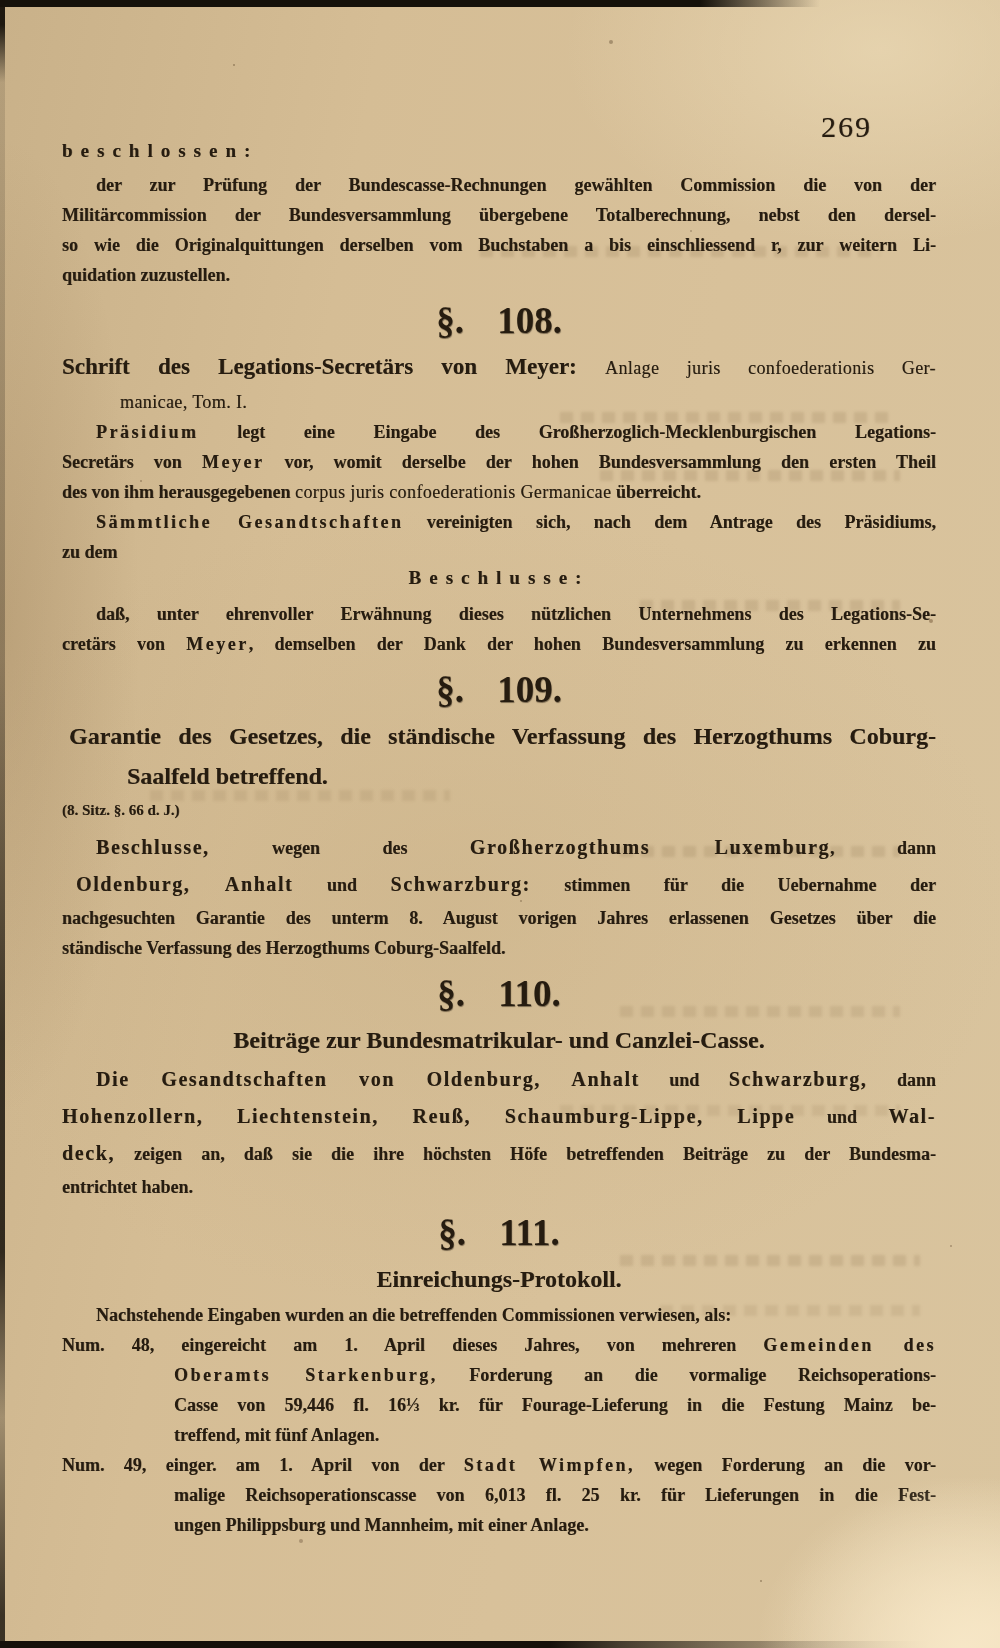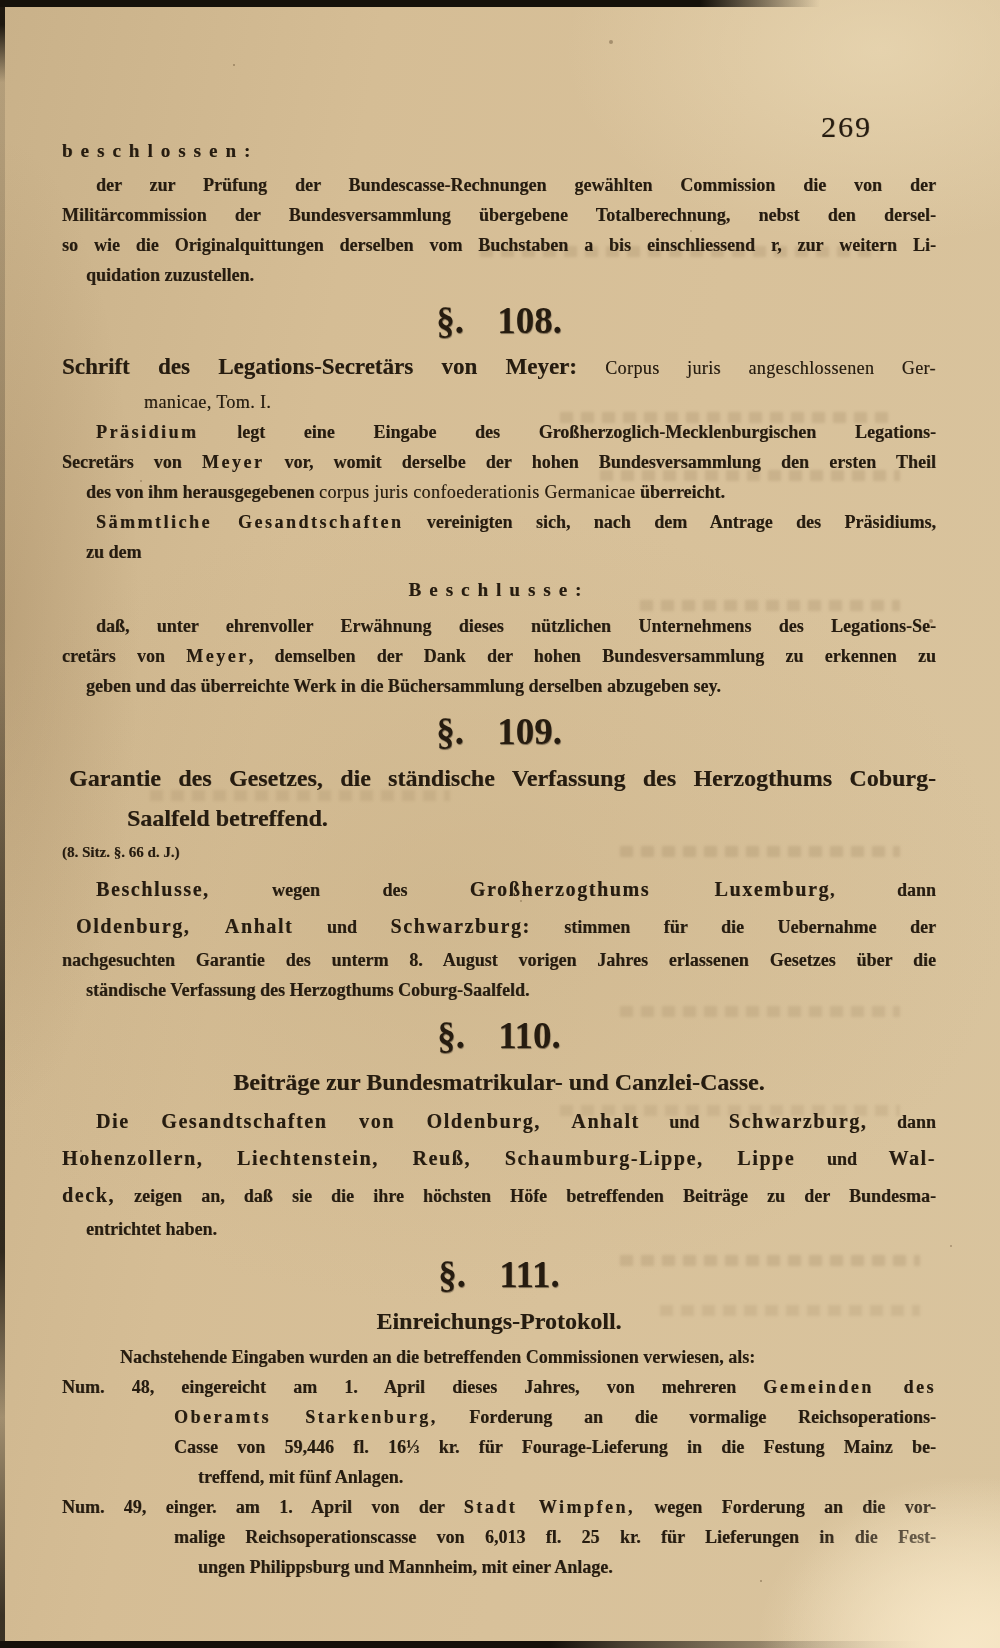--- a/index.html
+++ b/index.html
@@ -33,36 +33,36 @@
       80px 1150px 0 0 rgba(70,48,26,.4),950px 1245px 0 0 rgba(70,48,26,.35),300px 1540px 0 1px rgba(70,48,26,.3),
       760px 1580px 0 0 rgba(70,48,26,.4),480px 1320px 0 0 rgba(70,48,26,.3),690px 230px 0 0 rgba(70,48,26,.3);}
   
   .pagenum{position:absolute;top:110px;right:128px;font-size:30px;letter-spacing:2px;
     text-shadow:.4px .4px .7px rgba(38,28,16,.5);}
   
   .text-col{position:absolute;top:138px;left:62px;width:874px;
     font-size:18px;font-weight:700;text-shadow:.4px .4px .6px rgba(38,28,16,.45);}
   .block{margin:0;}
   .line{line-height:30px;text-align:justify;text-align-last:justify;}
-  .line.nj{text-align-last:left;margin-left:24px;}
+  .line.nj{text-align-last:left;}
   .line:has(.run-spl){line-height:36px;}
   .line:has(.run-fl){line-height:38px;}
   .line:has(.run-h){line-height:38px;}
   .ind1{padding-left:34px;}
   .ind2{padding-left:58px;}
   .indS{padding-left:14px;}
   .hang{padding-left:112px;}
   .run-f{}
   .run-a{font-weight:400;letter-spacing:.4px;}
   .run-sp{letter-spacing:2.5px;}
   .run-spl{font-size:20px;letter-spacing:1.6px;}
   .run-fl{font-size:23px;}
   .run-h{font-size:24px;}
   .block-hspaced{text-align:left;font-size:19px;letter-spacing:8px;word-spacing:6px;margin:2px 0 8px 0;}
-  .block-hspaced2{text-align:center;font-size:19px;letter-spacing:8px;word-spacing:6px;margin:12px 0 10px 0;}
+  .block-hspaced2{text-align:center;font-size:19px;letter-spacing:8px;word-spacing:6px;margin:0 0 10px 0;}
   .block-section{text-align:center;font-size:37px;font-weight:700;word-spacing:24px;line-height:46px;margin:8px 0 4px 0;text-shadow:.5px .5px .8px rgba(38,28,16,.5);}
   .block-h2 .line{margin:0;}
   .block-h2{margin:0 0 2px 7px;}
   .block-h2c{text-align:center;font-size:24px;line-height:38px;margin:0 0 2px 0;}
   .block-small{text-align:left;font-size:15px;line-height:22px;margin:0 0 8px 0;}
   .block-para{margin:0 0 0 0;}
 </style>
 </head>
 <body>
 
@@ -87,37 +87,36 @@
   <div class="text-col">
       <div class="block block-hspaced">beschlossen:</div>
       <div class="block block-para">
         <div class="line ind1"><span class="run-f">der zur Prüfung der Bundescasse-Rechnungen gewählten Commission die von der</span></div>
         <div class="line"><span class="run-f">Militärcommission der Bundesversammlung übergebene Totalberechnung, nebst den dersel-</span></div>
         <div class="line"><span class="run-f">so wie die Originalquittungen derselben vom Buchstaben a bis einschliessend r, zur weitern Li-</span></div>
         <div class="line nj"><span class="run-f">quidation zuzustellen.</span></div>
       </div>
       <div class="block block-section">§. 108.</div>
       <div class="block block-para">
-        <div class="line"><span class="run-fl">Schrift des Legations-Secretärs von Meyer: </span><span class="run-a">Corpus juris angeschlossenen Ger-</span></div>
+        <div class="line"><span class="run-fl">Schrift des Legations-Secretärs von Meyer: </span><span class="run-a">Anlage juris confoederationis Ger-</span></div>
         <div class="line ind2 nj"><span class="run-a">manicae, Tom. I.</span></div>
       </div>
       <div class="block block-para">
         <div class="line ind1"><span class="run-sp">Präsidium</span><span class="run-f"> legt eine Eingabe des Großherzoglich-Mecklenburgischen Legations-</span></div>
         <div class="line"><span class="run-f">Secretärs von </span><span class="run-sp">Meyer</span><span class="run-f"> vor, womit derselbe der hohen Bundesversammlung den ersten Theil</span></div>
         <div class="line nj"><span class="run-f">des von ihm herausgegebenen </span><span class="run-a">corpus juris confoederationis Germanicae</span><span class="run-f"> überreicht.</span></div>
       </div>
       <div class="block block-para">
         <div class="line ind1"><span class="run-sp">Sämmtliche Gesandtschaften</span><span class="run-f"> vereinigten sich, nach dem Antrage des Präsidiums,</span></div>
         <div class="line nj"><span class="run-f">zu dem</span></div>
       </div>
       <div class="block block-hspaced2">Beschlusse:</div>
       <div class="block block-para">
         <div class="line ind1"><span class="run-f">daß, unter ehrenvoller Erwähnung dieses nützlichen Unternehmens des Legations-Se-</span></div>
         <div class="line"><span class="run-f">cretärs von </span><span class="run-sp">Meyer</span><span class="run-f">, demselben der Dank der hohen Bundesversammlung zu erkennen zu</span></div>
-        <div class="line nj"><span class="run-f">geben und das überreichte Werk in die Büchersammlung derselben abzugeben sey.</span></div>
       </div>
       <div class="block block-section">§. 109.</div>
       <div class="block block-h2">
         <div class="line"><span class="run-h">Garantie des Gesetzes, die ständische Verfassung des Herzogthums Coburg-</span></div>
         <div class="line ind2 nj"><span class="run-h">Saalfeld betreffend.</span></div>
       </div>
       <div class="block block-small">(8. Sitz. §. 66 d. J.)</div>
       <div class="block block-para">
         <div class="line ind1"><span class="run-spl">Beschlusse,</span><span class="run-f"> wegen des </span><span class="run-spl">Großherzogthums Luxemburg</span><span class="run-f">, dann</span></div>
         <div class="line indS"><span class="run-spl">Oldenburg, Anhalt</span><span class="run-f"> und </span><span class="run-spl">Schwarzburg:</span><span class="run-f"> stimmen für die Uebernahme der</span></div>

